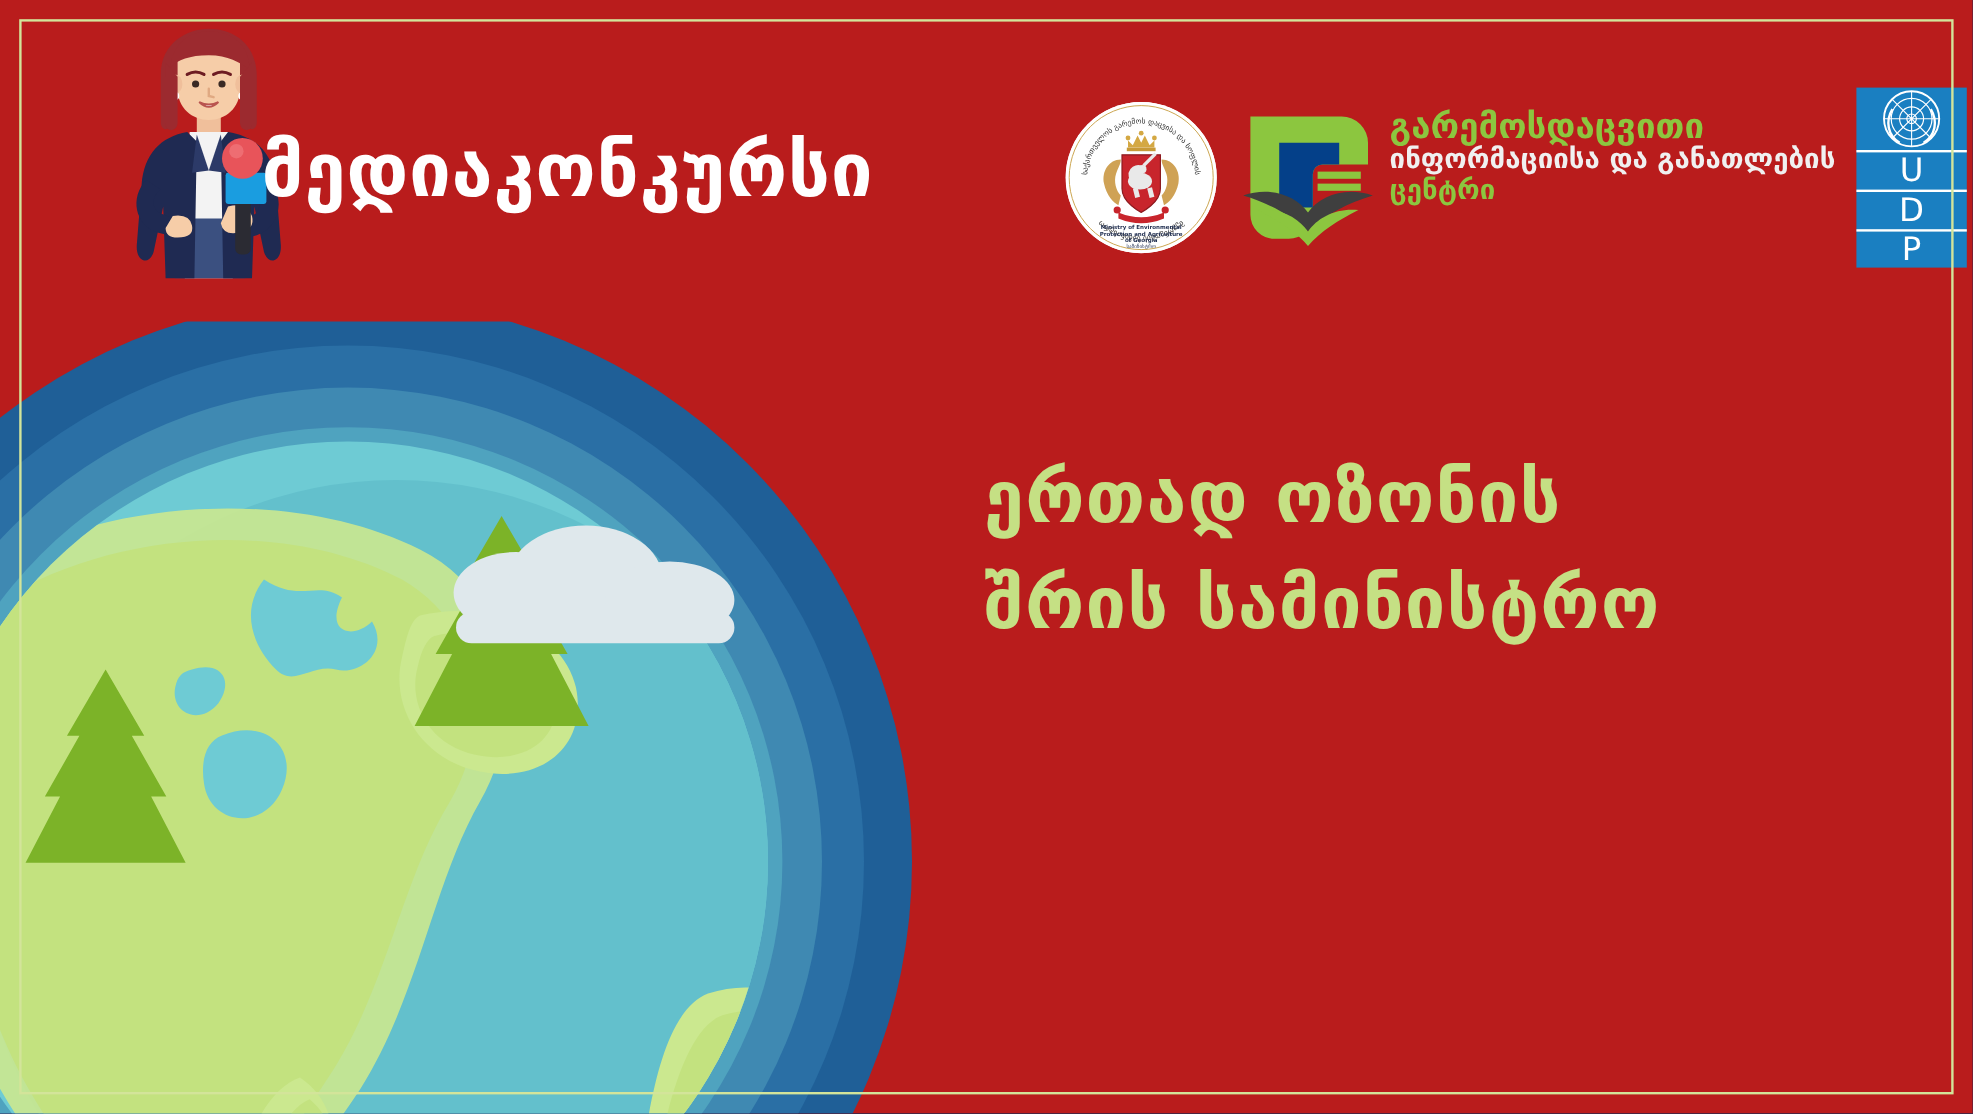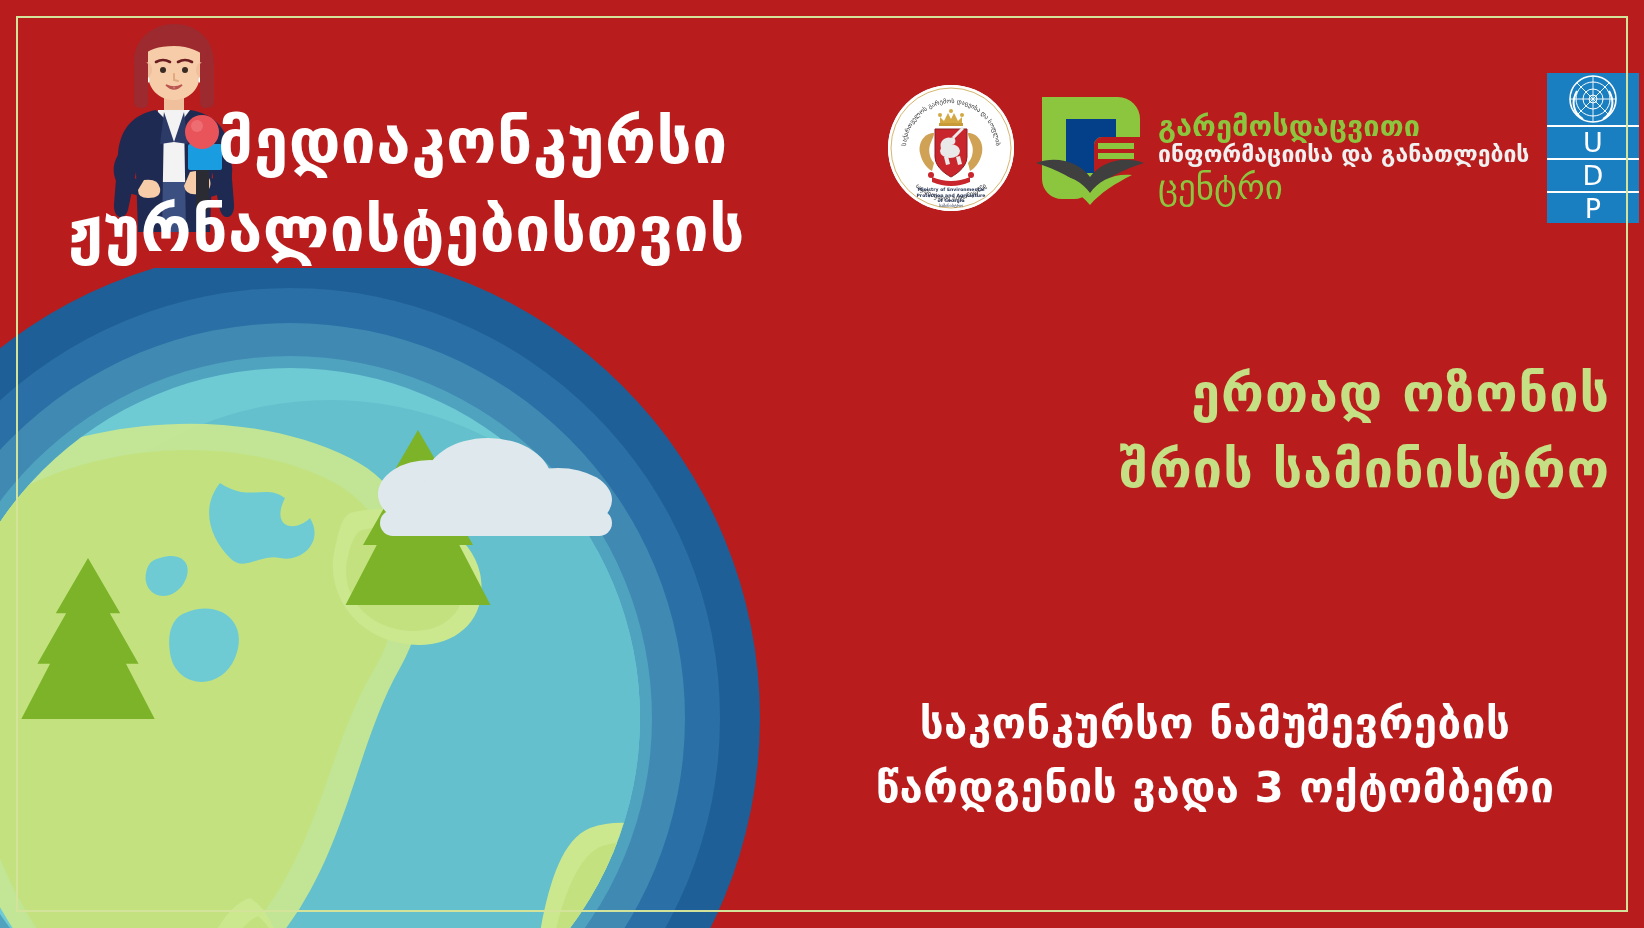--- a/index.html
+++ b/index.html
@@ -84,21 +84,21 @@
     height: 126px;
     border-radius: 50%;
     background: #ffffff;
     flex: 0 0 auto;
   }
   .seal svg { display:block; width:100%; height:100%; }
 
   
   .eco-logo {
     display: flex;
-    align-items: flex-end;
+    align-items: flex-start;
     gap: 10px;
     flex: 0 0 auto;
   }
   .eco-mark { width: 116px; height: 118px; flex:0 0 auto;}
   .eco-mark svg { display:block; width:100%; height:100%; }
   .eco-text { line-height: 1.12; }
   .eco-text .e1 {
     display:block;
     color:#8cc63f;
     font-size: 29px;
@@ -109,22 +109,22 @@
   .eco-text .e2 {
     display:block;
     color:#f0f0f0;
     font-size: 23px;
     font-weight: 700;
     white-space: nowrap;
   }
   .eco-text .e3 {
     display:block;
     color:#8cc63f;
-    font-size: 35px;
-    font-weight: 400;
+    font-size: 23px;
+    font-weight: 700;
     white-space: nowrap;
   }
   
   .undp {
     width: 92px;
     height: 150px;
     background: #1a7fc1;
     flex: 0 0 auto;
     display: flex;
     flex-direction: column;
@@ -148,27 +148,27 @@
     letter-spacing: 1px;
     border-bottom: 2px solid #ffffff;
     box-sizing:border-box;
   }
   .undp-letters span:last-child { border-bottom: none; }
 
   
   .headline {
     position: absolute;
     left: 820px;
-    top: 356px;
+    top: 372px;
     width: 790px;
     z-index: 20;
-    text-align: right;
+    text-align: left;
     color: #c5e084;
     font-weight: 700;
-    font-size: 52px;
+    font-size: 60px;
     line-height: 1.46;
     letter-spacing: 1px;
   }
   .headline span { display:block; }
 
   
   .subtitle {
     position: absolute;
     left: 820px;
     top: 692px;
@@ -373,21 +373,20 @@
 
       <rect x="110" y="122" width="34" height="26" rx="2" fill="#1a9de0"></rect>
 
       <circle cx="124" cy="110" r="17" fill="#e8545a"></circle>
       <circle cx="119" cy="104" r="6" fill="#f1787c" opacity="0.7"></circle>
     </svg>
   </div>
 
   <div class="left-title">
     <span class="l1">მედიაკონკურსი</span>
-    <span class="l2">ჟურნალისტებისთვის</span>
   </div>
 
   <div class="logos">
 
     <div class="seal">
       <svg viewBox="0 0 126 126" xmlns="http://www.w3.org/2000/svg">
         <defs>
           <path id="ringTop" d="M 18 63 A 45 45 0 0 1 108 63" fill="none"></path>
           <path id="ringBot" d="M 112 63 A 49 49 0 0 1 14 63" fill="none"></path>
         </defs>
@@ -485,19 +484,15 @@
         <span>P</span>
       </div>
     </div>
   </div>
 
   <div class="headline">
     <span>ერთად ოზონის</span>
     <span>შრის სამინისტრო</span>
   </div>
 
-  <div class="subtitle">
-    <span>საკონკურსო ნამუშევრების</span>
-    <span>წარდგენის ვადა 3 ოქტომბერი</span>
-  </div>
 
   <div class="frame"></div>
 </div>
 
 </body></html>

